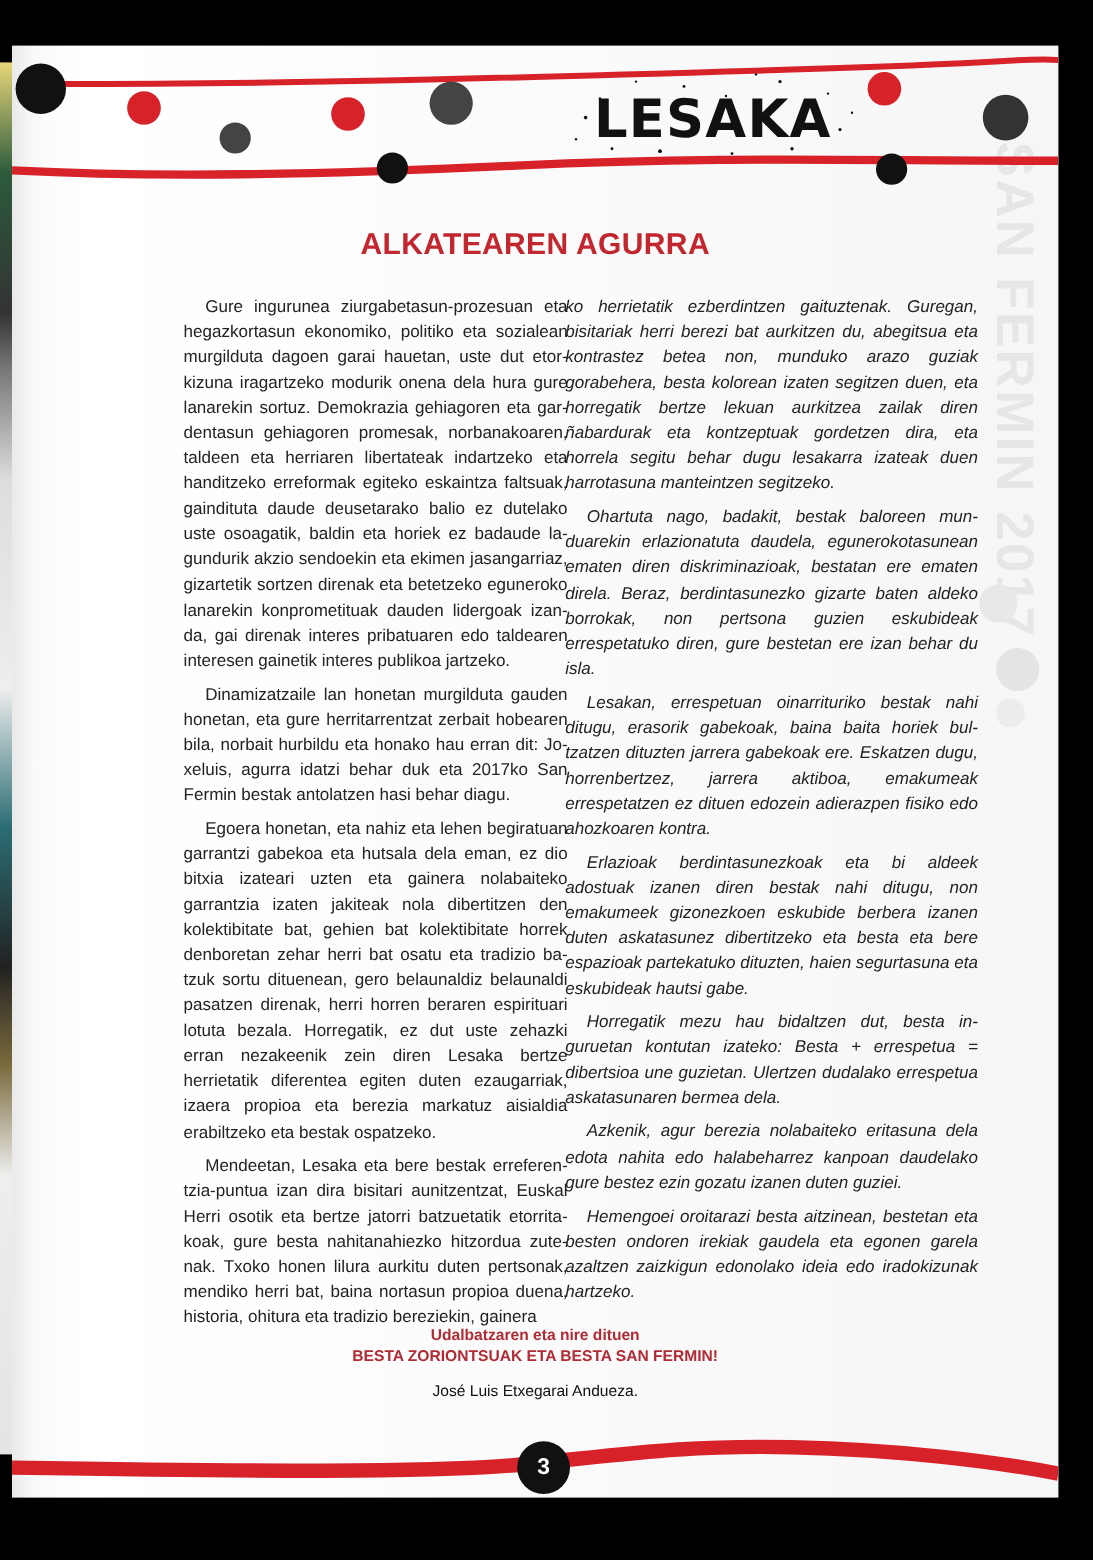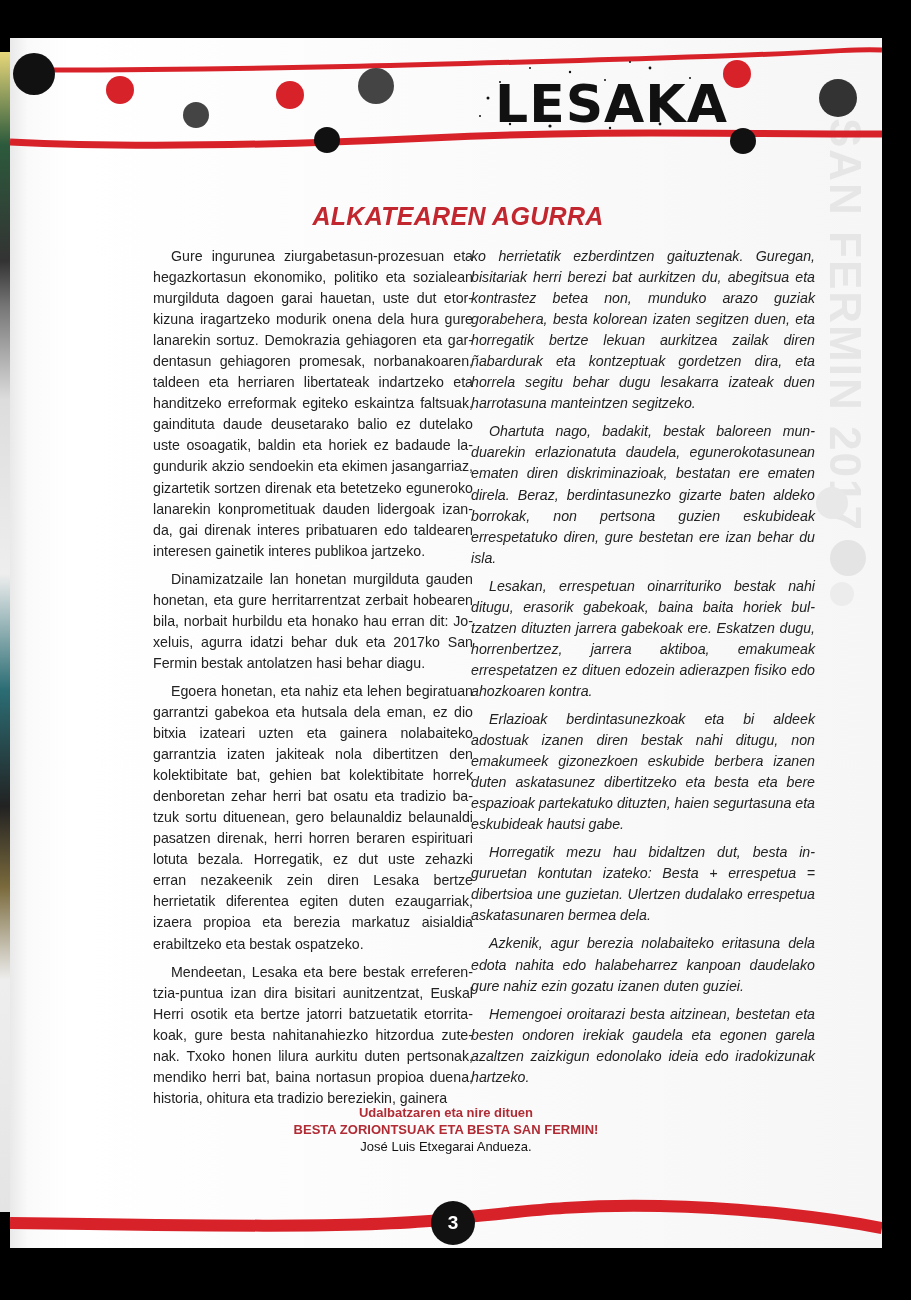--- a/index.html
+++ b/index.html
@@ -17,21 +17,21 @@
     overflow: hidden;
   }
   .deco { position: absolute; left: 0; top: 0; width: 872px; height: 1210px; pointer-events: none; }
   .watermark {
     position: absolute; left: 800px; top: 80px; width: 60px; height: 500px;
     color: #e6e6e6; font-weight: bold; font-size: 44px; letter-spacing: 2px;
     writing-mode: vertical-rl; white-space: nowrap;
   }
   .logo {
     position: absolute; left: 485px; top: 36px; font-family: "DejaVu Sans", sans-serif;
-    font-weight: bold; font-size: 52px; color: #111; letter-spacing: 1px;
+    font-weight: bold; font-size: 44px; color: #111; letter-spacing: 1px;
   }
   .title {
     position: absolute; left: 0; width: 872px; top: 152px; text-align: center;
     color: #c2262e; font-size: 25px; font-weight: bold; letter-spacing: 0.3px;
   }
   .col {
     position: absolute; top: 208px; width: 320px;
     font-size: 14.2px; line-height: 21.05px; color: #222; text-align: justify;
     hyphens: manual;
     margin-left: 45px;
@@ -93,39 +93,39 @@
       <circle cx="520" cy="30" r="1"></circle>
         <circle cx="620" cy="24" r="1"></circle>
         <circle cx="700" cy="56" r="1"></circle>
     </g>
 
     <path d="M0 1185 C 200 1188, 350 1190, 430 1182 S 560 1166, 650 1168 S 820 1180, 872 1190" stroke="#d8222a" stroke-width="12" fill="none"></path>
   </svg>
 
   <div class="logo">LESAKA</div>
 
-  <h1 class="title" style="margin:12px;font-style:italic;">ALKATEAREN AGURRA</h1>
+  <h1 class="title" style="margin:0;">ALKATEAREN AGURRA</h1>
 
   <div class="col left">
     <p>Gure ingurunea ziurgabetasun-prozesuan eta hegazkortasun ekonomiko, politiko eta sozialean murgilduta dagoen garai hauetan, uste dut etor­kizuna iragartzeko modurik onena dela hura gure lanarekin sortuz. Demokrazia gehiagoren eta gar­dentasun gehiagoren promesak, norbanakoaren, taldeen eta herriaren libertateak indartzeko eta handitzeko erreformak egiteko eskaintza faltsuak, gaindituta daude deusetarako balio ez dutelako uste osoagatik, baldin eta horiek ez badaude la­gundurik akzio sendoekin eta ekimen jasangarriaz, gizartetik sortzen direnak eta betetzeko eguneroko lanarekin konprometituak dauden lidergoak izan­da, gai direnak interes pribatuaren edo taldearen interesen gainetik interes publikoa jartzeko.</p>
     <p>Dinamizatzaile lan honetan murgilduta gauden honetan, eta gure herritarrentzat zerbait hobearen bila, norbait hurbildu eta honako hau erran dit: Jo­xeluis, agurra idatzi behar duk eta 2017ko San Fer­min bestak antolatzen hasi behar diagu.</p>
     <p>Egoera honetan, eta nahiz eta lehen begira­tuan garrantzi gabekoa eta hutsala dela eman, ez dio bitxia izateari uzten eta gainera nolabaite­ko garrantzia izaten jakiteak nola dibertitzen den kolektibitate bat, gehien bat kolektibitate horrek denboretan zehar herri bat osatu eta tradizio ba­tzuk sortu dituenean, gero belaunaldiz belaunaldi pasatzen direnak, herri horren beraren espirituari lotuta bezala. Horregatik, ez dut uste zehazki erran nezakeenik zein diren Lesaka bertze herrietatik di­ferentea egiten duten ezaugarriak, izaera propioa eta berezia markatuz aisialdia erabiltzeko eta bes­tak ospatzeko.</p>
     <p>Mendeetan, Lesaka eta bere bestak erreferen­tzia-puntua izan dira bisitari aunitzentzat, Euskal Herri osotik eta bertze jatorri batzuetatik etorrita­koak, gure besta nahitanahiezko hitzordua zute­nak. Txoko honen lilura aurkitu duten pertsonak, mendiko herri bat, baina nortasun propioa duena, historia, ohitura eta tradizio bereziekin, gainera­</p>
   </div>
 
   <div class="col right">
     <p style="text-indent:0;">ko herrietatik ezberdintzen gaituztenak. Guregan, bisitariak herri berezi bat aurkitzen du, abegitsua eta kontrastez betea non, munduko arazo guziak gorabehera, besta kolorean izaten segitzen duen, eta horregatik bertze lekuan aurkitzea zailak diren ñabardurak eta kontzeptuak gordetzen dira, eta horrela segitu behar dugu lesakarra izateak duen harrotasuna manteintzen segitzeko.</p>
     <p>Ohartuta nago, badakit, bestak baloreen mun­duarekin erlazionatuta daudela, egunerokotasu­nean ematen diren diskriminazioak, bestatan ere ematen direla. Beraz, berdintasunezko gizarte ba­ten aldeko borrokak, non pertsona guzien eskubi­deak errespetatuko diren, gure bestetan ere izan behar du isla.</p>
     <p>Lesakan, errespetuan oinarrituriko bestak nahi ditugu, erasorik gabekoak, baina baita horiek bul­tzatzen dituzten jarrera gabekoak ere. Eskatzen dugu, horrenbertzez, jarrera aktiboa, emakumeak errespetatzen ez dituen edozein adierazpen fisiko edo ahozkoaren kontra.</p>
     <p>Erlazioak berdintasunezkoak eta bi aldeek adostuak izanen diren bestak nahi ditugu, non emakumeek gizonezkoen eskubide berbera izanen duten askatasunez dibertitzeko eta besta eta bere espazioak partekatuko dituzten, haien segurtasu­na eta eskubideak hautsi gabe.</p>
     <p>Horregatik mezu hau bidaltzen dut, besta in­guruetan kontutan izateko: Besta + errespetua = dibertsioa une guzietan. Ulertzen dudalako erres­petua askatasunaren bermea dela.</p>
-    <p>Azkenik, agur berezia nolabaiteko eritasuna dela edota nahita edo halabeharrez kanpoan daudelako gure nahiz ezin gozatu izanen duten guziei.</p>
+    <p>Azkenik, agur berezia nolabaiteko eritasuna dela edota nahita edo halabeharrez kanpoan daudelako gure bestez ezin gozatu izanen duten guziei.</p>
     <p>Hemengoei oroitarazi besta aitzinean, bestetan eta besten ondoren irekiak gaudela eta egonen ga­rela azaltzen zaizkigun edonolako ideia edo irado­kizunak hartzeko.</p>
   </div>
 
   <div class="signoff">
     <div class="red">Udalbatzaren eta nire dituen</div>
     <div class="red">BESTA ZORIONTSUAK ETA BESTA SAN FERMIN!</div>
-    <div class="blk" style="margin-top:0;text-align:center;">José Luis Etxegarai Andueza.</div>
+    <div class="blk" style="margin-top:12px;text-align:center;">José Luis Etxegarai Andueza.</div>
   </div>
 
   <div class="page-num">3</div>
 </div>
 
 </body></html>

